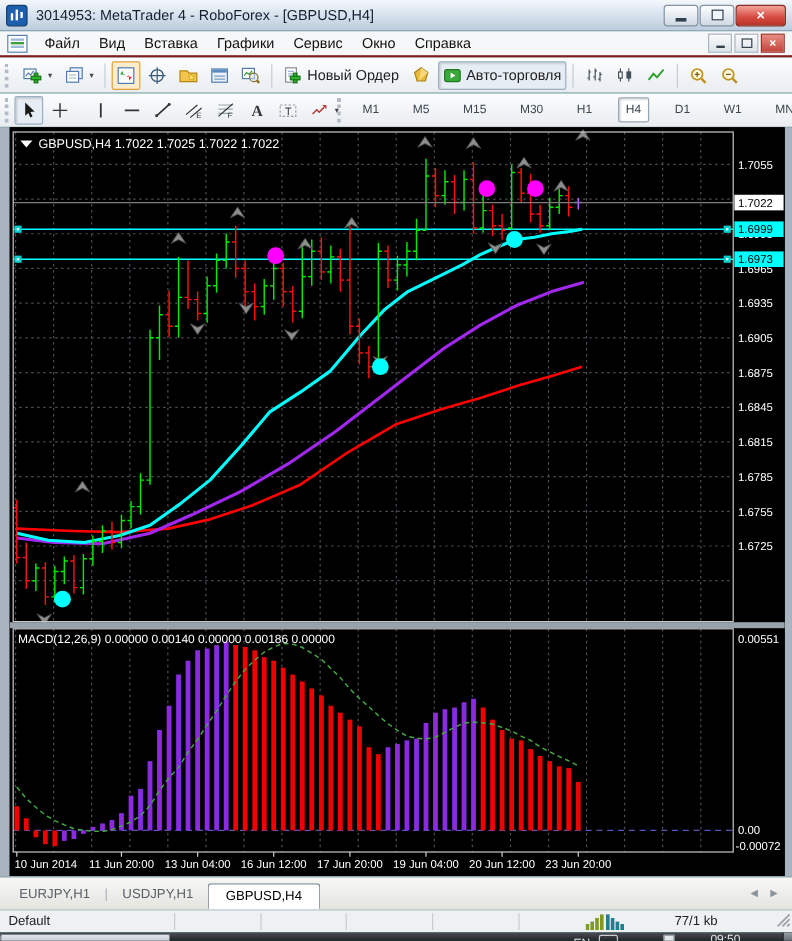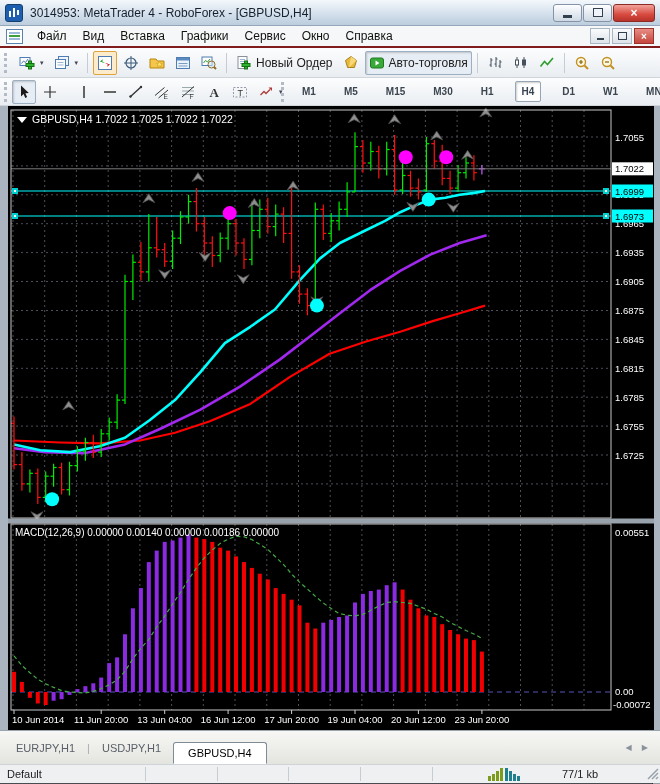--- a/index.html
+++ b/index.html
@@ -32,27 +32,27 @@
   
   .toolbar{display:flex;align-items:center;background:linear-gradient(#fcfdfe,#e9edf1);border-bottom:1px solid #d0d5da;box-sizing:border-box;padding:0 2px}
   .tb1{height:30px}.tb2{height:28px}
   .grip{width:3px;height:20px;border-left:3px dotted #b3bcc6;margin:0 4px 0 2px}
   .sep{width:1px;height:20px;background:#c6ccd3;margin:0 4px}
   .tbtn{height:24px;min-width:24px;display:flex;align-items:center;justify-content:flex-start;border:1px solid transparent;border-radius:2px;margin:0 1px;font-size:12px;color:#222;gap:4px;padding:0 3px;box-sizing:border-box;background:transparent}
   .tbtn.hot{background:#fdeccb;border-color:#e0a23c}
   .tbtn.pressed{background:#e7edf4;border-color:#9db0c2;box-shadow:inset 1px 1px 2px rgba(0,0,0,.18)}
   .tbtn svg{display:block}
   .dd{font-size:7px;color:#445;margin-left:1px}
-  .tf{font-size:10px;font-weight:bold;color:#3c4650;padding:4px 6px;border:1px solid transparent;border-radius:2px;margin:0 7px}
+  .tf{font-size:10px;font-weight:normal;color:#3c4650;padding:4px 6px;border:1px solid transparent;border-radius:2px;margin:0 7px}
   .tf.pressed{background:#ffffff;border-color:#97a6b6;box-shadow:inset 1px 1px 2px rgba(0,0,0,.2)}
   
   .chart-wrap{height:624px;background:#a9b4c0;padding:0 6px 0 8px;box-sizing:border-box}
   .chart-wrap svg{display:block;width:646px;height:624px;background:#000}
   
-  .tabsbar{height:34px;background:linear-gradient(#f7f7f5,#e4e4df);border-top:1px solid #9aa4ad;display:flex;align-items:center;padding:0 4px;box-sizing:border-box}
+  .tabsbar{height:28px;background:linear-gradient(#f7f7f5,#e4e4df);border-top:1px solid #9aa4ad;display:flex;align-items:center;padding:0 4px;box-sizing:border-box}
   .tab{font-size:11px;color:#5a6068;padding:5px 12px}
   .tab.active{background:#fff;border:1px solid #7f8b96;border-bottom:1px solid #fff;border-radius:3px 3px 0 0;color:#000;margin-top:2px;padding:4px 14px;align-self:flex-end;height:22px;box-sizing:border-box}
   .tab-sep{color:#a9adb3;font-size:11px}
   .tab-nav{margin-left:auto;color:#8a929b;font-size:8px;letter-spacing:4px;padding-right:4px}
   
   .statusbar{height:19px;background:#eef0f2;border-top:1px solid #cfd4d8;position:relative;font-size:11px;color:#222;box-sizing:border-box}
   .sb-profile{position:absolute;left:7px;top:3px;width:40px;overflow:hidden;white-space:nowrap}
   .sb-sep{position:absolute;top:2px;bottom:2px;width:1px;background:#c7ccd1}
   .sb-traffic{position:absolute;left:562px;top:3px}
   .sb-net{position:absolute;left:488px;top:2px}

